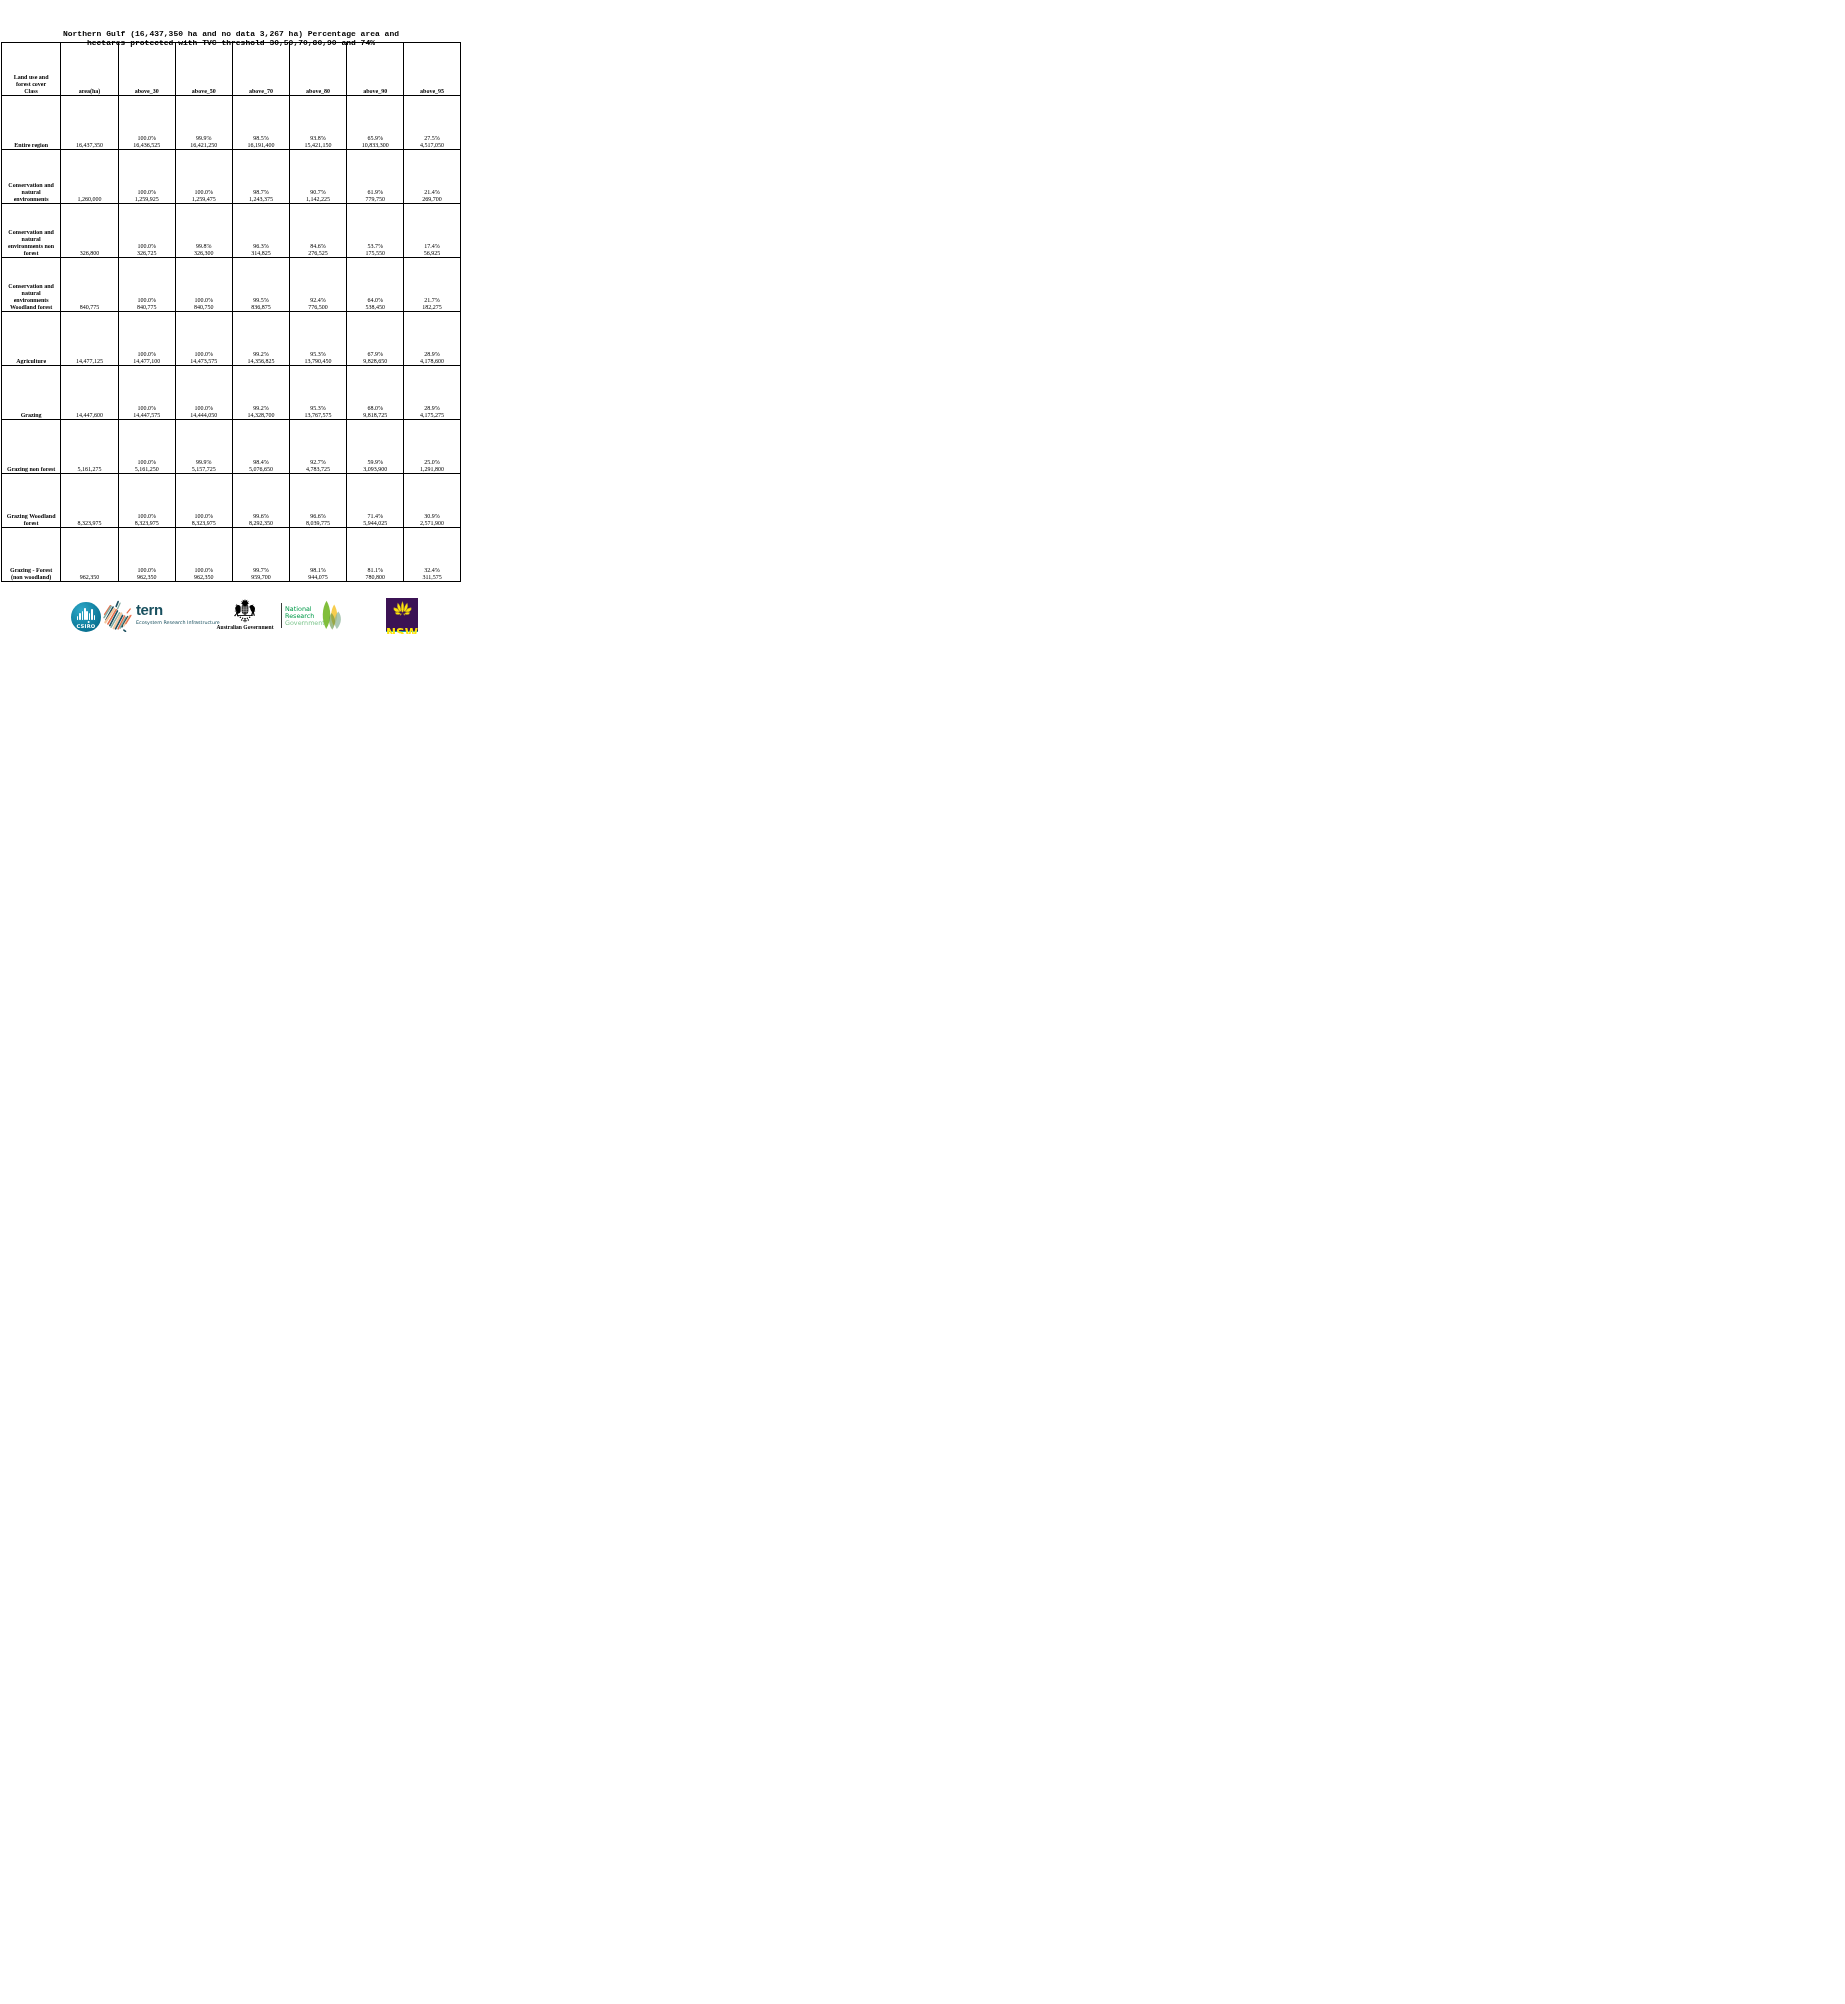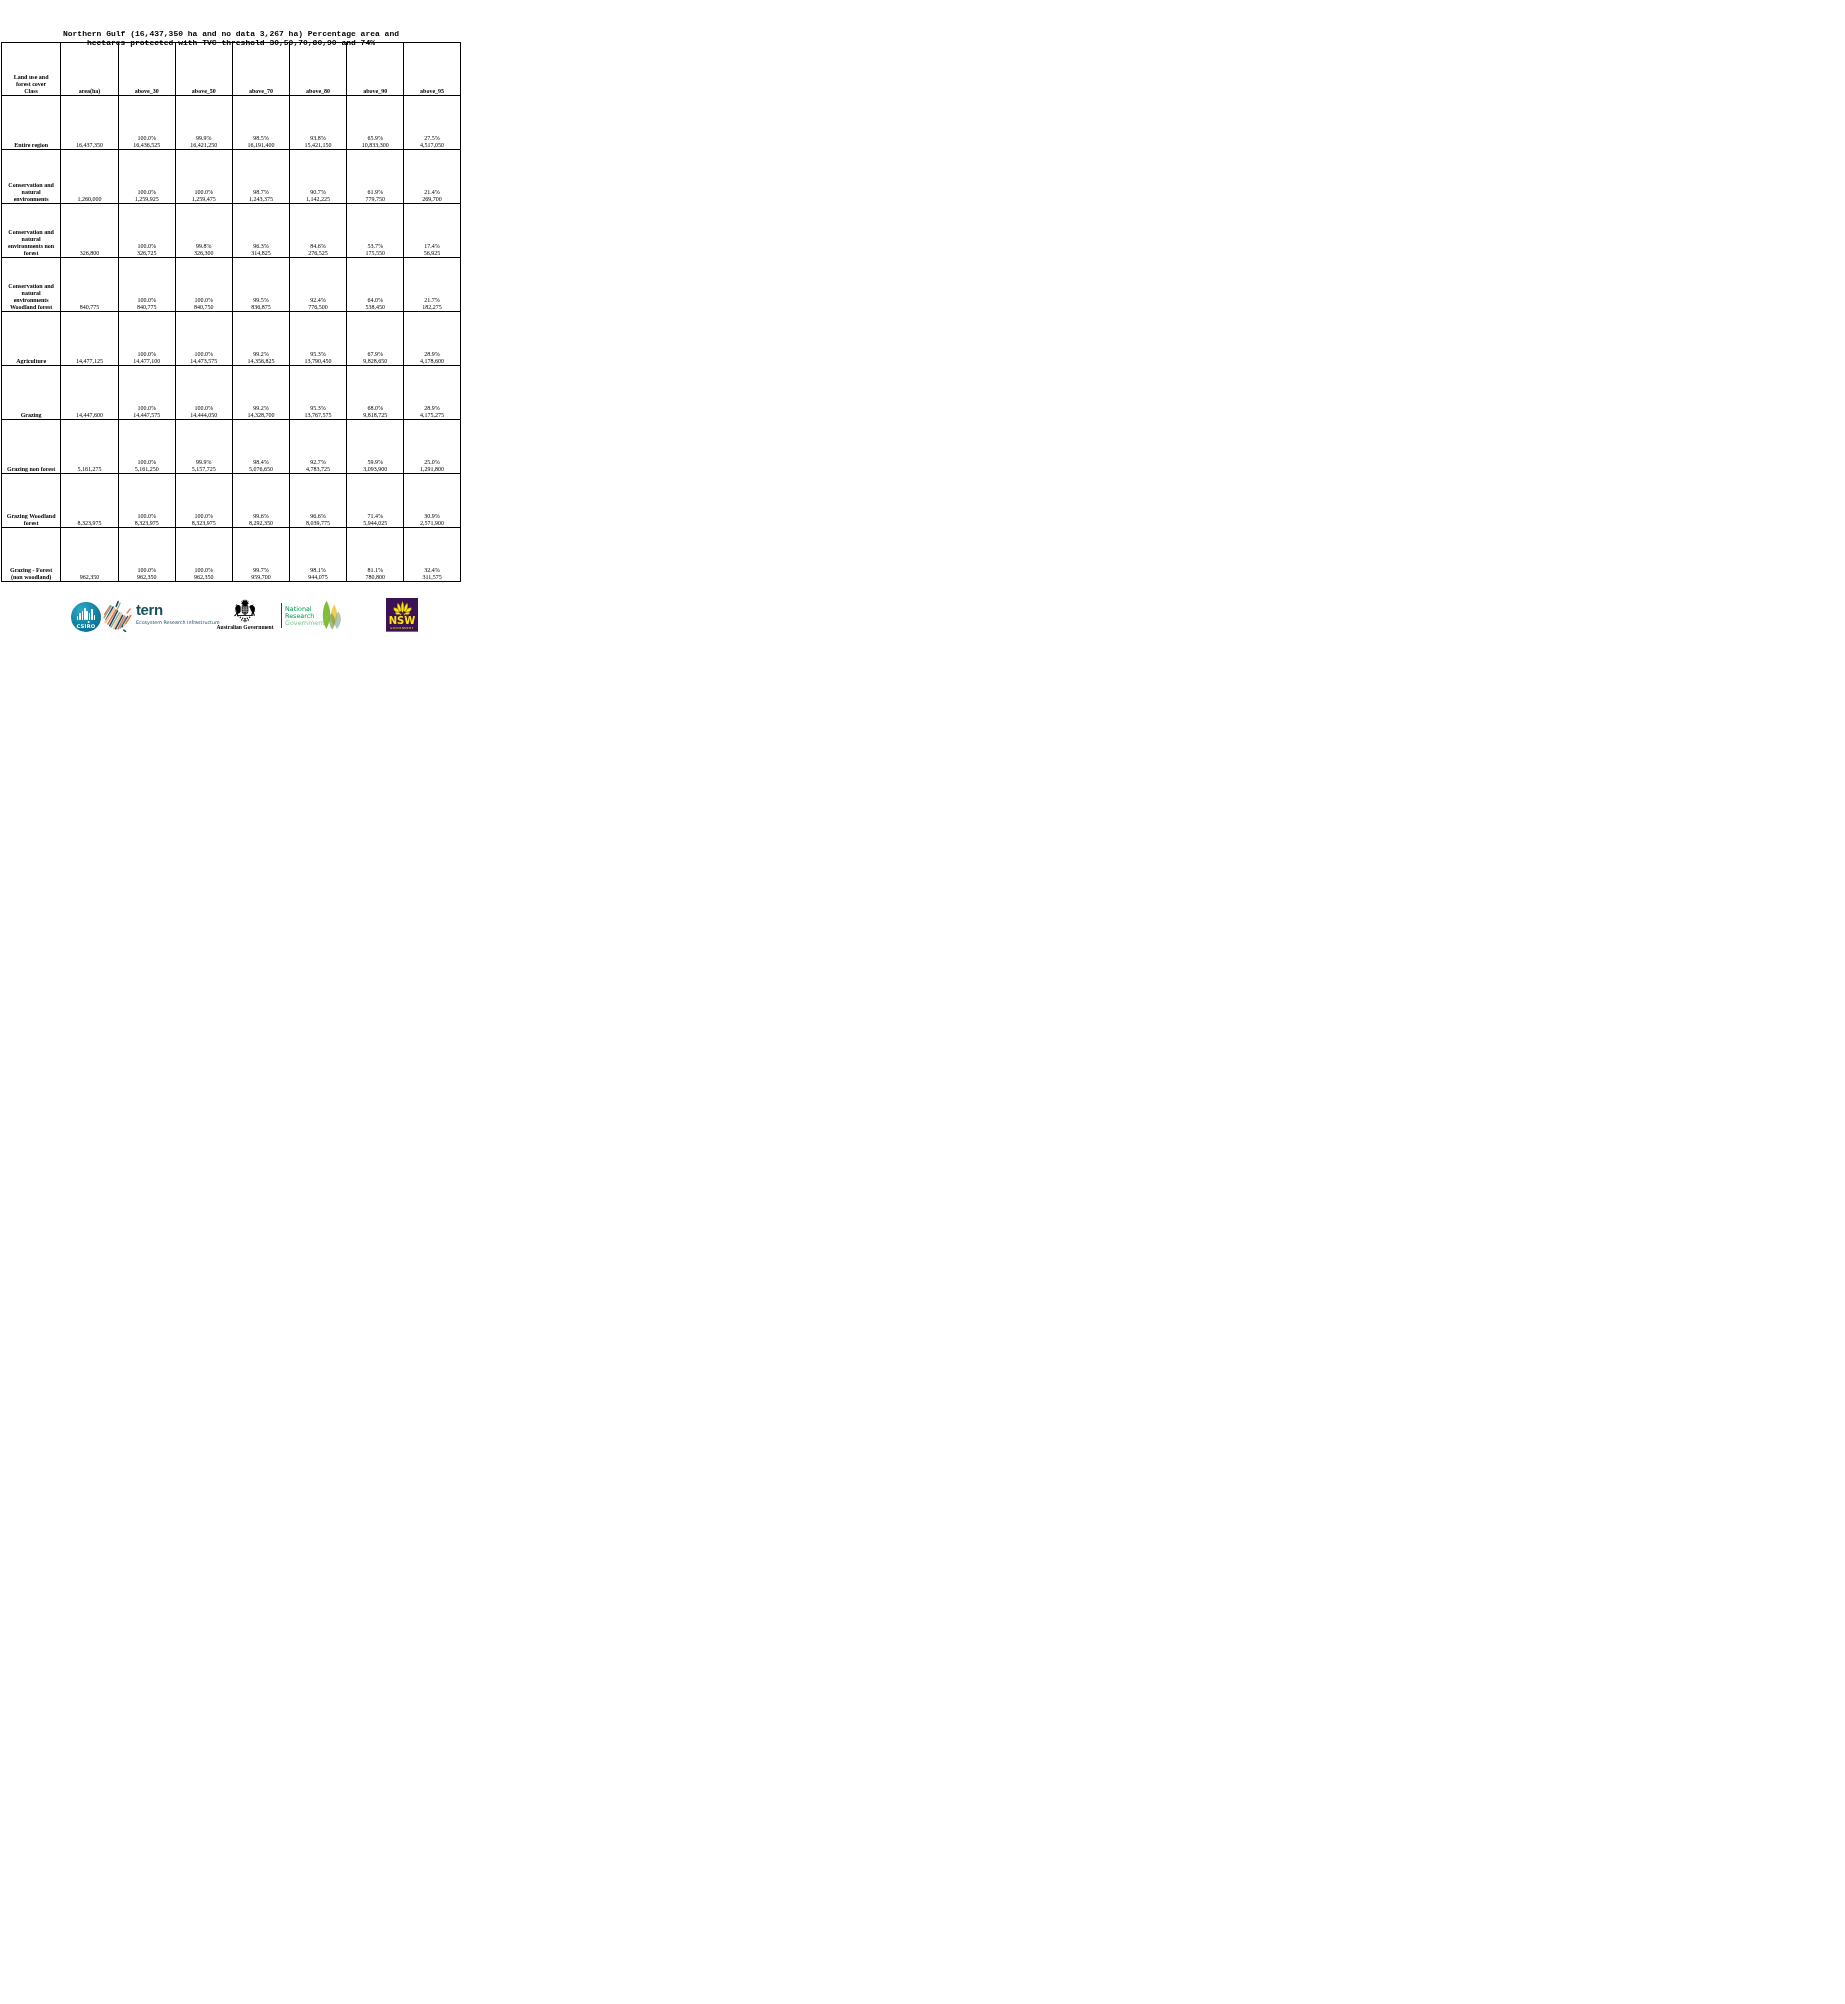--- a/index.html
+++ b/index.html
@@ -56,21 +56,21 @@
 
   .landcare{position:absolute;left:285px;top:26.5px;font-family:"DejaVu Sans", sans-serif;line-height:7.2px;}
   .landcare .lc1,.landcare .lc2{font-weight:normal;font-size:6.4px;color:#009A49;}
   .landcare .lc3{font-size:6.4px;color:#7FC68F;}
   .leaves{position:absolute;left:314px;top:21px;width:35px;height:30.5px;}
 
   .nsw{position:absolute;left:386px;top:19px;width:32px;height:34px;background:#3B1254;
     border-bottom:1.2px solid #0E9BA4;}
   .waratah{display:block;margin:2px auto 0 auto;width:23px;height:16px;}
   .nsw-name{text-align:center;color:#FFE60A;font-family:"DejaVu Sans", sans-serif;
-    font-weight:bold;font-size:10px;line-height:1;margin-top:0;}
+    font-weight:bold;font-size:12px;line-height:1;margin-top:11px;}
   .nsw-gov{text-align:center;color:#FFE60A;font-family:"DejaVu Sans", sans-serif;
     font-size:2.6px;letter-spacing:0.5px;margin-top:1.2px;}
 </style>
 </head>
 <body>
 
 <div class="page">
 
   <div class="title-wrap">
     <div>Northern Gulf (16,437,350 ha and no data 3,267 ha) Percentage area and</div>

